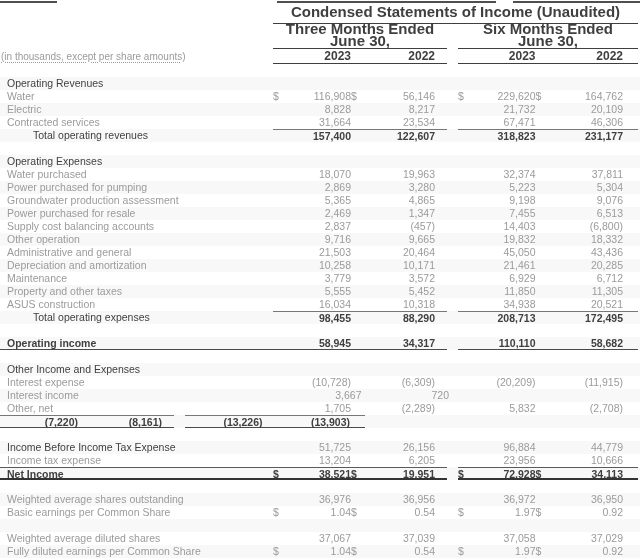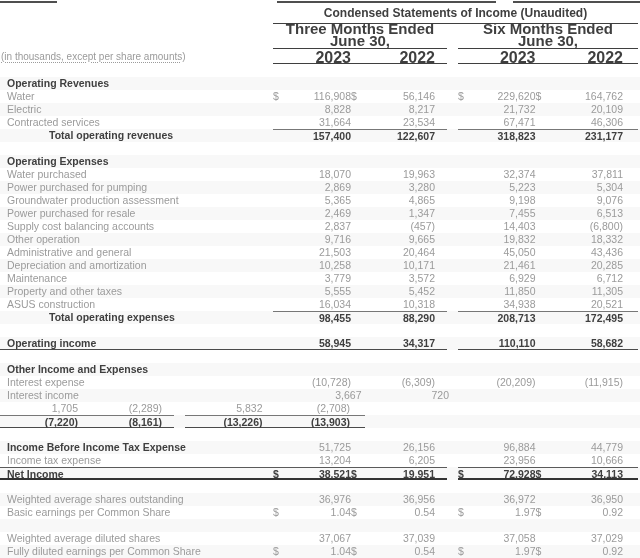--- a/index.html
+++ b/index.html
@@ -13,50 +13,50 @@
   .remnant{position:relative;height:4px;}
   .seg{position:absolute;top:1px;height:2px;background:#4f4f4f;}
   .seg1{left:0;width:57px;}
   .seg2{left:277px;width:219px;}
   .seg3{left:513px;width:127px;}
 
   .titlerow{display:flex;height:20px;}
   .lblcol{width:273px;flex:none;}
   .titlespan{width:365px;flex:none;display:flex;align-items:flex-end;justify-content:center;
              padding-bottom:3px;border-bottom:1px solid #3f3f3f;
-             font-size:12px;font-weight:700;color:#3f3f3f;white-space:nowrap;}
+             font-size:15px;font-weight:700;color:#3f3f3f;white-space:nowrap;}
 
   .grouprow{display:flex;height:25px;align-items:flex-end;}
   .ghead{flex:none;text-align:center;font-size:15px;font-weight:700;color:#3f3f3f;
          line-height:11.5px;padding-bottom:2px;border-bottom:1px solid #3f3f3f;}
   .ghead.w1{width:174px;}
   .ghead.w2{width:180px;}
   .hgap{width:11px;flex:none;}
 
   .yearrow{display:flex;height:15px;align-items:flex-end;}
   .note{width:273px;flex:none;font-size:10px;color:#9b9b9b;padding-left:1px;padding-bottom:2px;
         white-space:nowrap;}
   .note span{text-decoration:underline dotted;text-underline-offset:2px;}
   .yeargrp{border-bottom:1px solid #3f3f3f;}
-  .yr{text-align:center;font-weight:700;color:#3f3f3f;font-size:16px;}
+  .yr{text-align:center;font-weight:700;color:#3f3f3f;font-size:12px;}
 
   
   .rows{width:640px;}
   .row{display:flex;height:13px;line-height:13px;font-size:10.5px;color:#9b9b9b;white-space:nowrap;}
   .rows .row:nth-child(even){background:#f8f8f8;}
   .lbl{width:273px;flex:none;padding-left:7px;overflow:hidden;}
   .grp{display:grid;flex:none;align-items:center;height:100%;}
   .g1{width:174px;grid-template-columns:14px 1fr 20px 1fr;padding-right:12px;}
   .g2{width:180px;grid-template-columns:14px 1fr 24px 1fr;padding-right:15px;}
   .gap{width:11px;flex:none;}
   .d{text-align:left;}
   .v{text-align:right;}
 
-  .section .lbl,.bold-label .lbl{color:#3f3f3f;font-weight:700;}
-  .total .lbl{color:#3f3f3f;font-weight:700;padding-left:49px;}
+  .section .lbl,.bold-label .lbl{color:#3f3f3f;font-weight:400;}
+  .total .lbl{color:#3f3f3f;font-weight:400;padding-left:33px;}
   .total .grp{color:#3f3f3f;font-weight:700;}
   .bold-row .lbl,.bold-row .grp{color:#3f3f3f;font-weight:700;}
 
   .rule-above .grp{border-top:1px solid #777;}
   .rule-above-full .lbl,.rule-above-full .grp{border-top:1px solid #5a5a5a;}
   .rule-below .lbl,.rule-below .grp{border-bottom:1px solid #4a4a4a;}
   .thick-bottom .lbl,.thick-bottom .grp{border-bottom:2px solid #333;}
 </style>
 </head>
 <body>
@@ -419,20 +419,21 @@
       <div class="lbl">Interest income</div>
       <div class="gap"></div>
       <div class="grp g2">
         <span class="d"></span>
         <span class="v">3,667</span>
         <span class="d"></span>
         <span class="v">720</span>
       </div>
     </div>
     <div class="row">
+      <div class="lbl">Other, net</div>
       <div class="grp g1">
         <span class="d"></span>
         <span class="v">1,705</span>
         <span class="d"></span>
         <span class="v">(2,289)</span>
       </div>
       <div class="gap"></div>
       <div class="grp g2">
         <span class="d"></span>
         <span class="v">5,832</span>

